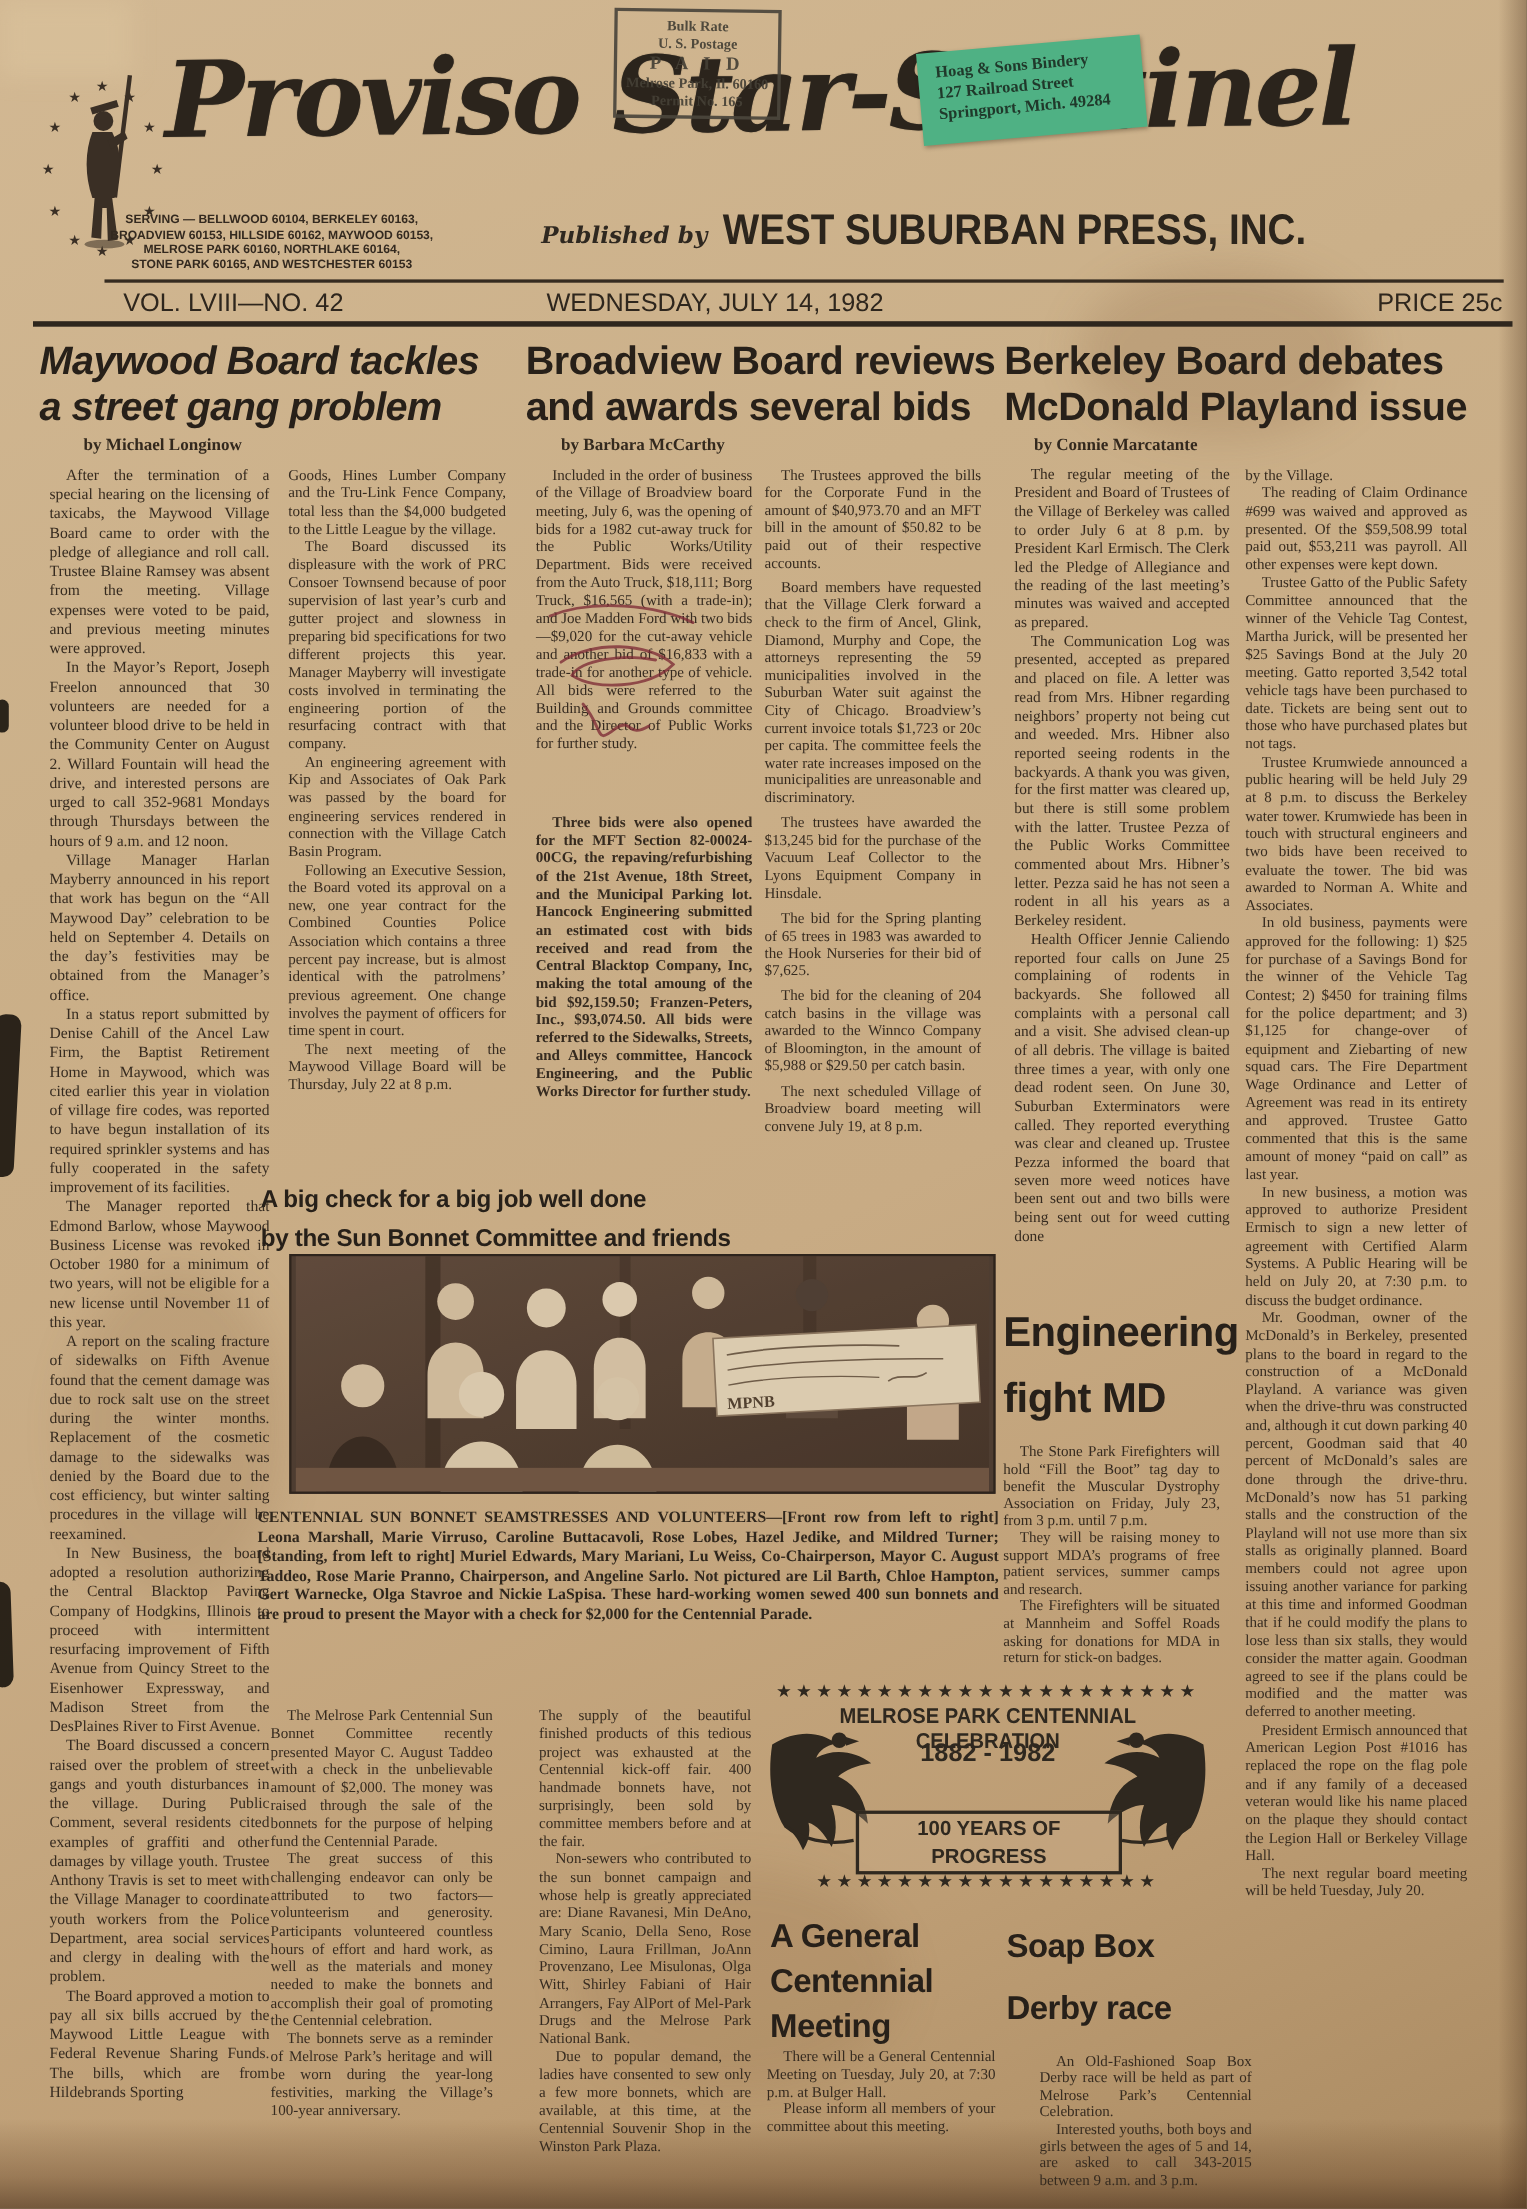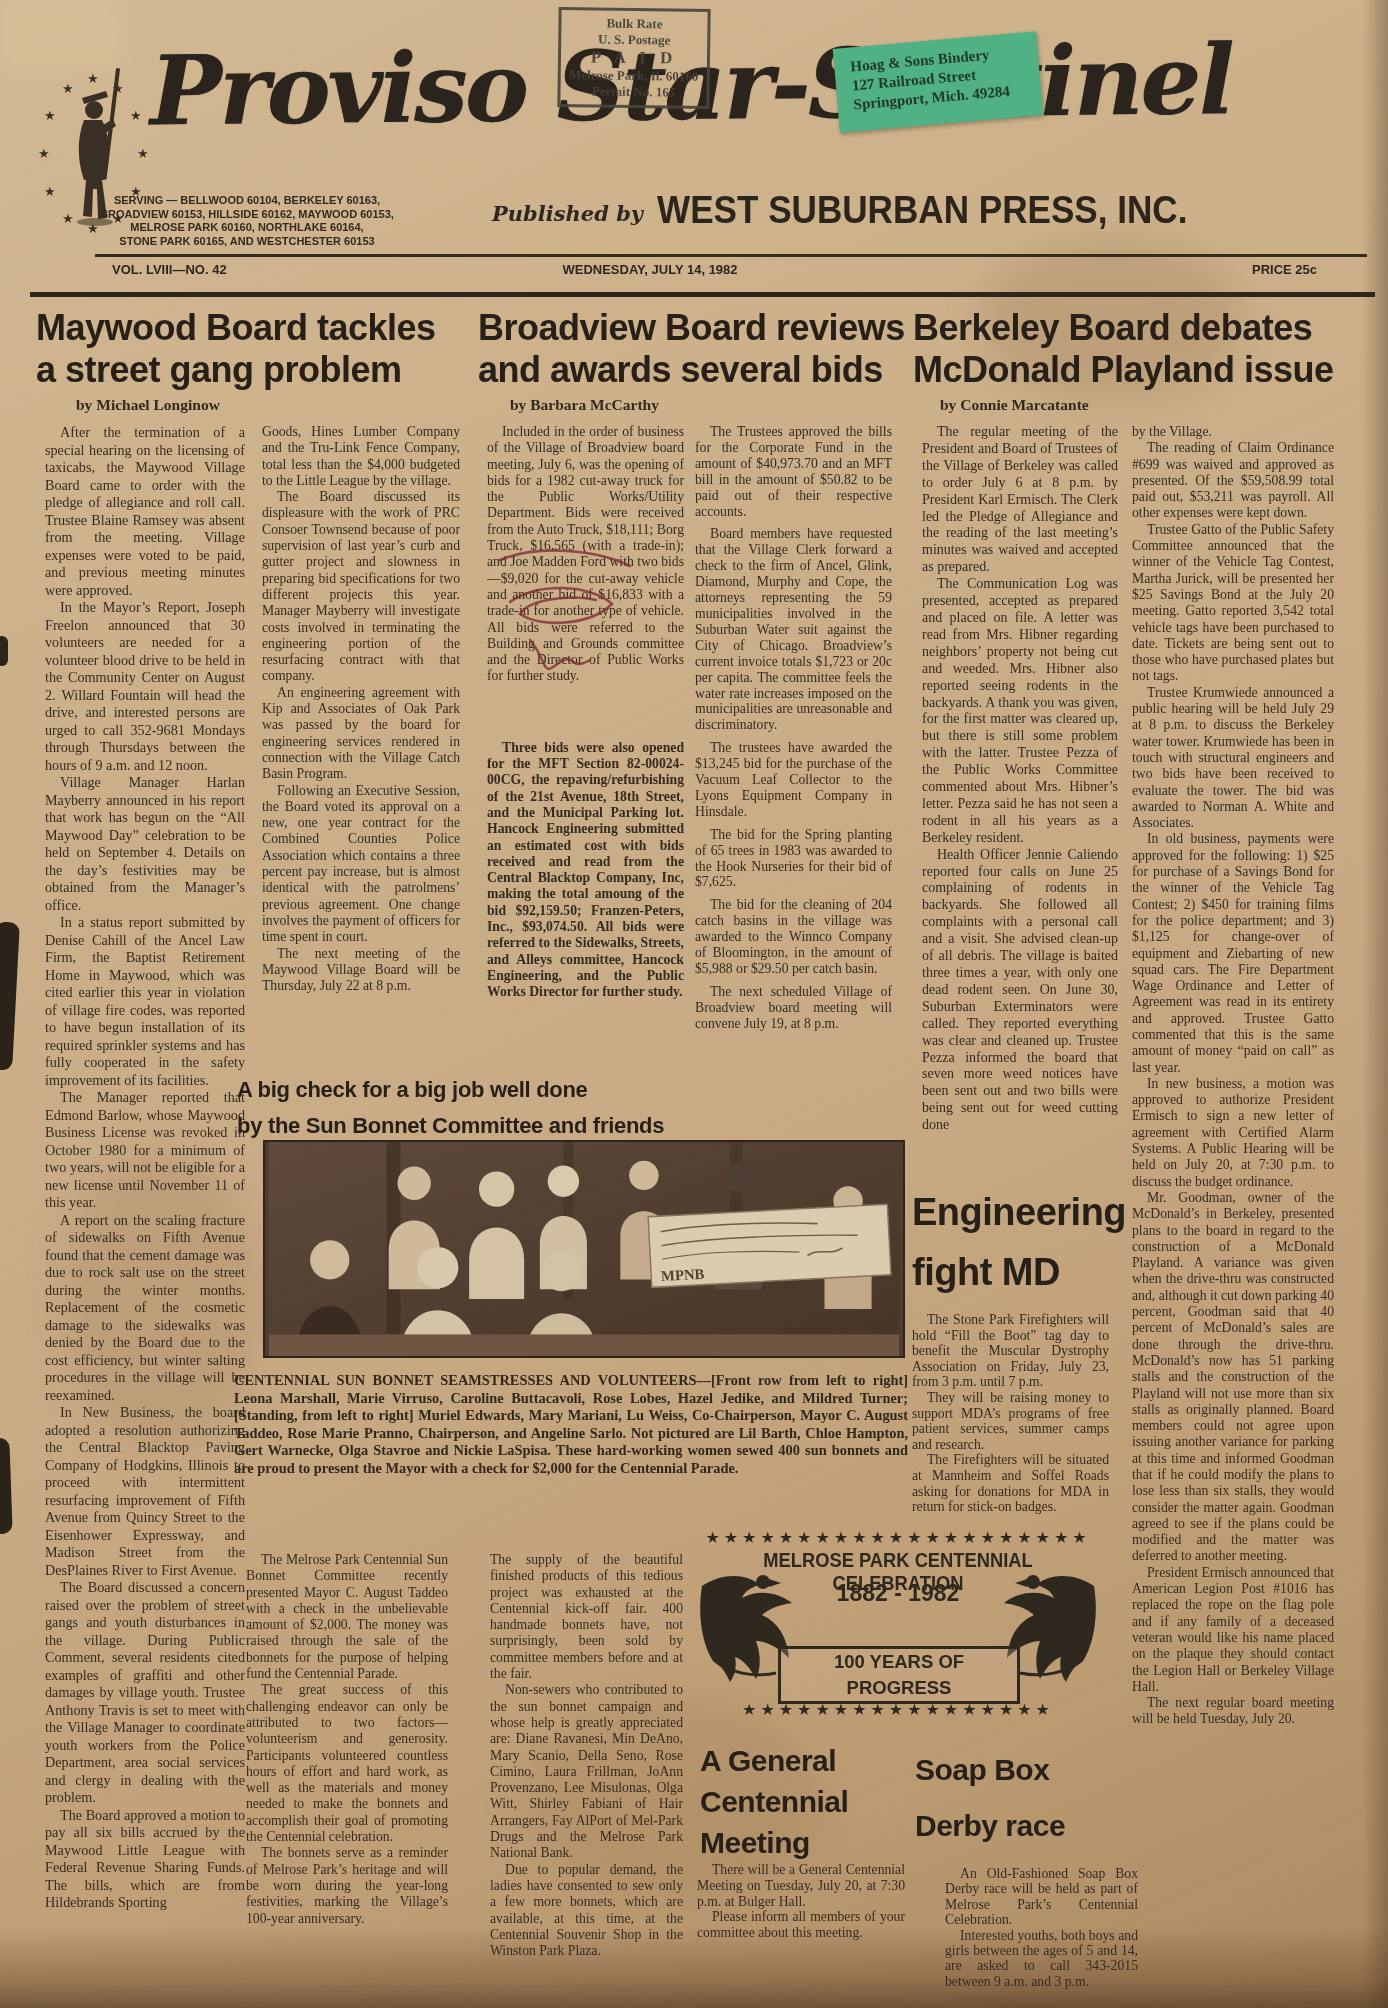--- a/index.html
+++ b/index.html
@@ -24,22 +24,22 @@
     padding:10px 0 0 16px;box-sizing:border-box;color:#20392b;}
   .sticker div{font-size:15px;font-weight:bold;line-height:19px;font-family:"Liberation Serif",serif;}
   .serving{position:absolute;left:92px;top:194px;width:310px;text-align:center;
     font-family:"Liberation Sans",sans-serif;font-weight:bold;font-size:11px;line-height:13.5px;color:#33291f;}
   .pubrow{position:absolute;left:492px;top:188px;width:880px;display:flex;align-items:flex-end;gap:14px;}
   .pubby{font-family:"DejaVu Serif",serif;font-style:italic;font-weight:bold;font-size:21px;color:#2f2820;padding-bottom:6px;}
   .pubname{font-family:"Liberation Sans",sans-serif;font-weight:bold;font-size:39px;color:#2c251c;
     transform:scaleX(.9);transform-origin:left bottom;white-space:nowrap;letter-spacing:0px;}
   .rule-thin{position:absolute;left:95px;top:254px;width:1272px;height:3px;background:#352b20;}
   .rule-thick{position:absolute;left:30px;top:292px;width:1345px;height:5px;background:#2e261d;}
-  .dateline{position:absolute;top:262px;font-family:"Liberation Sans",sans-serif;font-weight:bold;
-    font-size:13px;color:#2e261d;white-space:nowrap;}
+  .dateline{position:absolute;top:262px;font-family:"Liberation Sans",sans-serif;font-weight:normal;
+    font-size:23px;color:#2e261d;white-space:nowrap;}
   
   .hl{position:absolute;font-family:"Liberation Sans",sans-serif;font-weight:bold;color:#272019;
     font-size:36px;line-height:42px;letter-spacing:-0.5px;}
   .byline{position:absolute;font-weight:bold;font-size:15.5px;color:#33291e;white-space:nowrap;}
   .col{position:absolute;text-align:justify;font-size:13.7px;line-height:16.3px;color:#362b20;overflow:hidden;}
   .col p{margin:0;text-indent:15px;}
   .cont p:first-child{text-indent:0;}
   .col-m1{font-size:14.2px;line-height:17.5px;}
   .col-k1{font-size:14px;line-height:16.9px;}
   .col-b2{line-height:15.9px;}
@@ -147,21 +147,21 @@
     <span class="pubby">Published by</span>
     <span class="pubname">WEST SUBURBAN PRESS, INC.</span>
   </div>
 
   <div class="rule-thin"></div>
   <div class="dateline" style="left:112px;">VOL. LVIII—NO. 42</div>
   <div class="dateline" style="left:430px;width:440px;text-align:center;">WEDNESDAY, JULY 14, 1982</div>
   <div class="dateline" style="left:1252px;">PRICE 25c</div>
   <div class="rule-thick"></div>
 
-  <div class="hl" style="left:36px;top:307px;width:440px;">
+  <div class="hl" style="left:36px;top:307px;width:440px;font-style:italic;">
     <div>Maywood Board tackles</div>
     <div>a street gang problem</div>
   </div>
   <div class="byline" style="left:76px;top:396px;">by Michael Longinow</div>
   <div class="col col-m1" style="left:45px;top:424px;width:200px;height:1560px;">
       <p>After the termination of a special hearing on the licensing of taxicabs, the Maywood Village Board came to order with the pledge of allegiance and roll call. Trustee Blaine Ramsey was absent from the meeting. Village expenses were voted to be paid, and previous meeting minutes were approved.</p>
       <p>In the Mayor’s Report, Joseph Freelon announced that 30 volunteers are needed for a volunteer blood drive to be held in the Community Center on August 2. Willard Fountain will head the drive, and interested persons are urged to call 352-9681 Mondays through Thursdays between the hours of 9 a.m. and 12 noon.</p>
       <p>Village Manager Harlan Mayberry announced in his report that work has begun on the “All Maywood Day” celebration to be held on September 4. Details on the day’s festivities may be obtained from the Manager’s office.</p>
       <p>In a status report submitted by Denise Cahill of the Ancel Law Firm, the Baptist Retirement Home in Maywood, which was cited earlier this year in violation of village fire codes, was reported to have begun installation of its required sprinkler systems and has fully cooperated in the safety improvement of its facilities.</p>
       <p>The Manager reported that Edmond Barlow, whose Maywood Business License was revoked in October 1980 for a minimum of two years, will not be eligible for a new license until November 11 of this year.</p>

